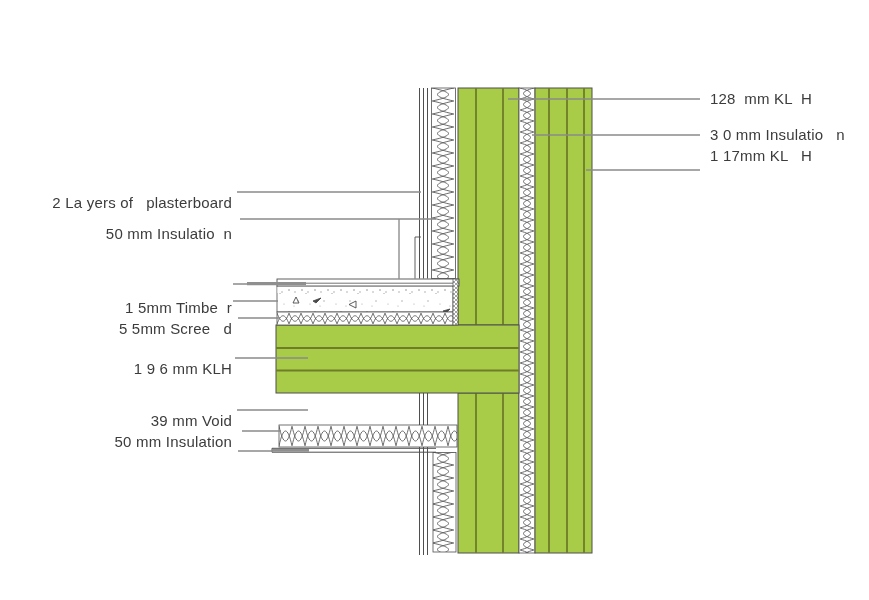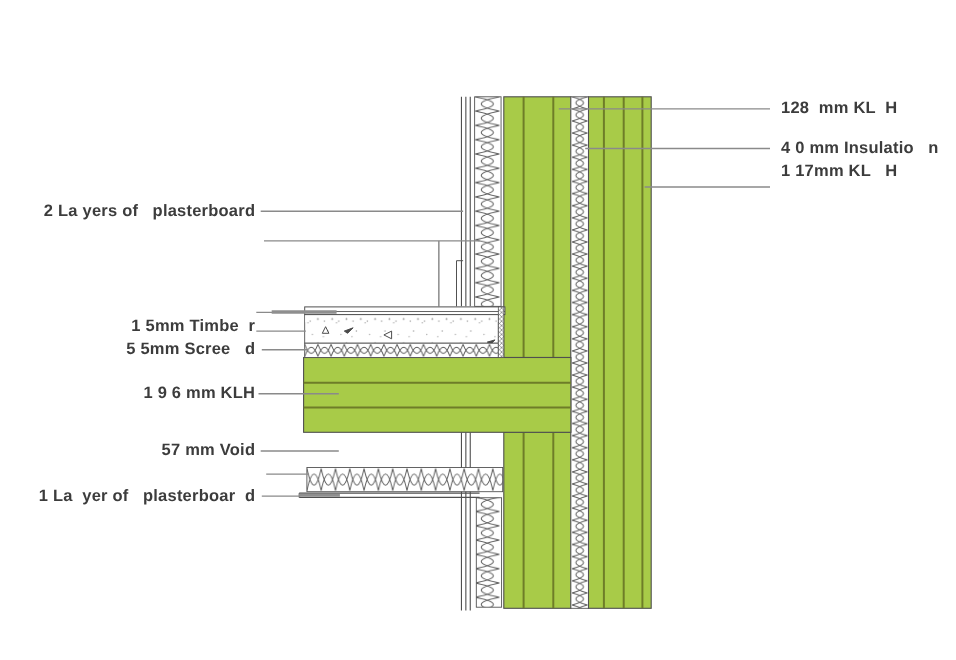--- a/index.html
+++ b/index.html
@@ -11,23 +11,23 @@
     --hatch:#5a5a5a;
   }
   html,body{margin:0;padding:0;background:#ffffff;}
   .stage{
     position:relative;width:869px;height:600px;background:#fff;overflow:hidden;
     font-family:"Liberation Sans", sans-serif;
   }
   .stage svg{position:absolute;left:0;top:0;}
   .lbl{
     position:absolute;font-size:15px;line-height:18px;color:var(--text);
-    white-space:pre;letter-spacing:.2px;font-weight:bold;
+    white-space:pre;letter-spacing:.2px;
   }
-  .lbl.left{right:637px;text-align:right;}
+  .lbl.left{right:637px;text-align:right;margin-top:11px;}
   .lbl.right{left:710px;text-align:left;}
 </style>
 </head>
 <body>
 
 <div class="stage">
 
   <svg width="869" height="600" viewBox="0 0 869 600">
     <defs>
       <pattern id="pv24" x="431" y="88" width="24" height="13" patternUnits="userSpaceOnUse">
@@ -160,23 +160,24 @@
       <line x1="237" y1="410" x2="308" y2="410"></line>
       <line x1="242" y1="431" x2="281" y2="431"></line>
       <line x1="238" y1="451" x2="273" y2="451"></line>
       <line x1="508" y1="99" x2="700" y2="99"></line>
       <line x1="532" y1="135" x2="700" y2="135"></line>
       <line x1="586" y1="170" x2="700" y2="170"></line>
     </g>
   </svg>
 
   <div class="lbl left" style="top:183px">2 La yers of   plasterboard</div>
+  <div class="lbl left" style="top:214px">50 mm Insulatio  n</div>
   <div class="lbl left" style="top:288px">1 5mm Timbe  r</div>
   <div class="lbl left" style="top:309px">5 5mm Scree   d</div>
   <div class="lbl left" style="top:349px">1 9 6 mm KLH</div>
-  <div class="lbl left" style="top:401px">57 mm Void</div>
-  <div class="lbl left" style="top:442px">1 La  yer of   plasterboar  d</div>
+  <div class="lbl left" style="top:401px">39 mm Void</div>
+  <div class="lbl left" style="top:422px">50 mm Insulation</div>
 
   <div class="lbl right" style="top:90px">128  mm KL  H</div>
-  <div class="lbl right" style="top:126px">4 0 mm Insulatio   n</div>
+  <div class="lbl right" style="top:126px">3 0 mm Insulatio   n</div>
   <div class="lbl right" style="top:147px">1 17mm KL   H</div>
 
 </div>
 
 </body></html>

